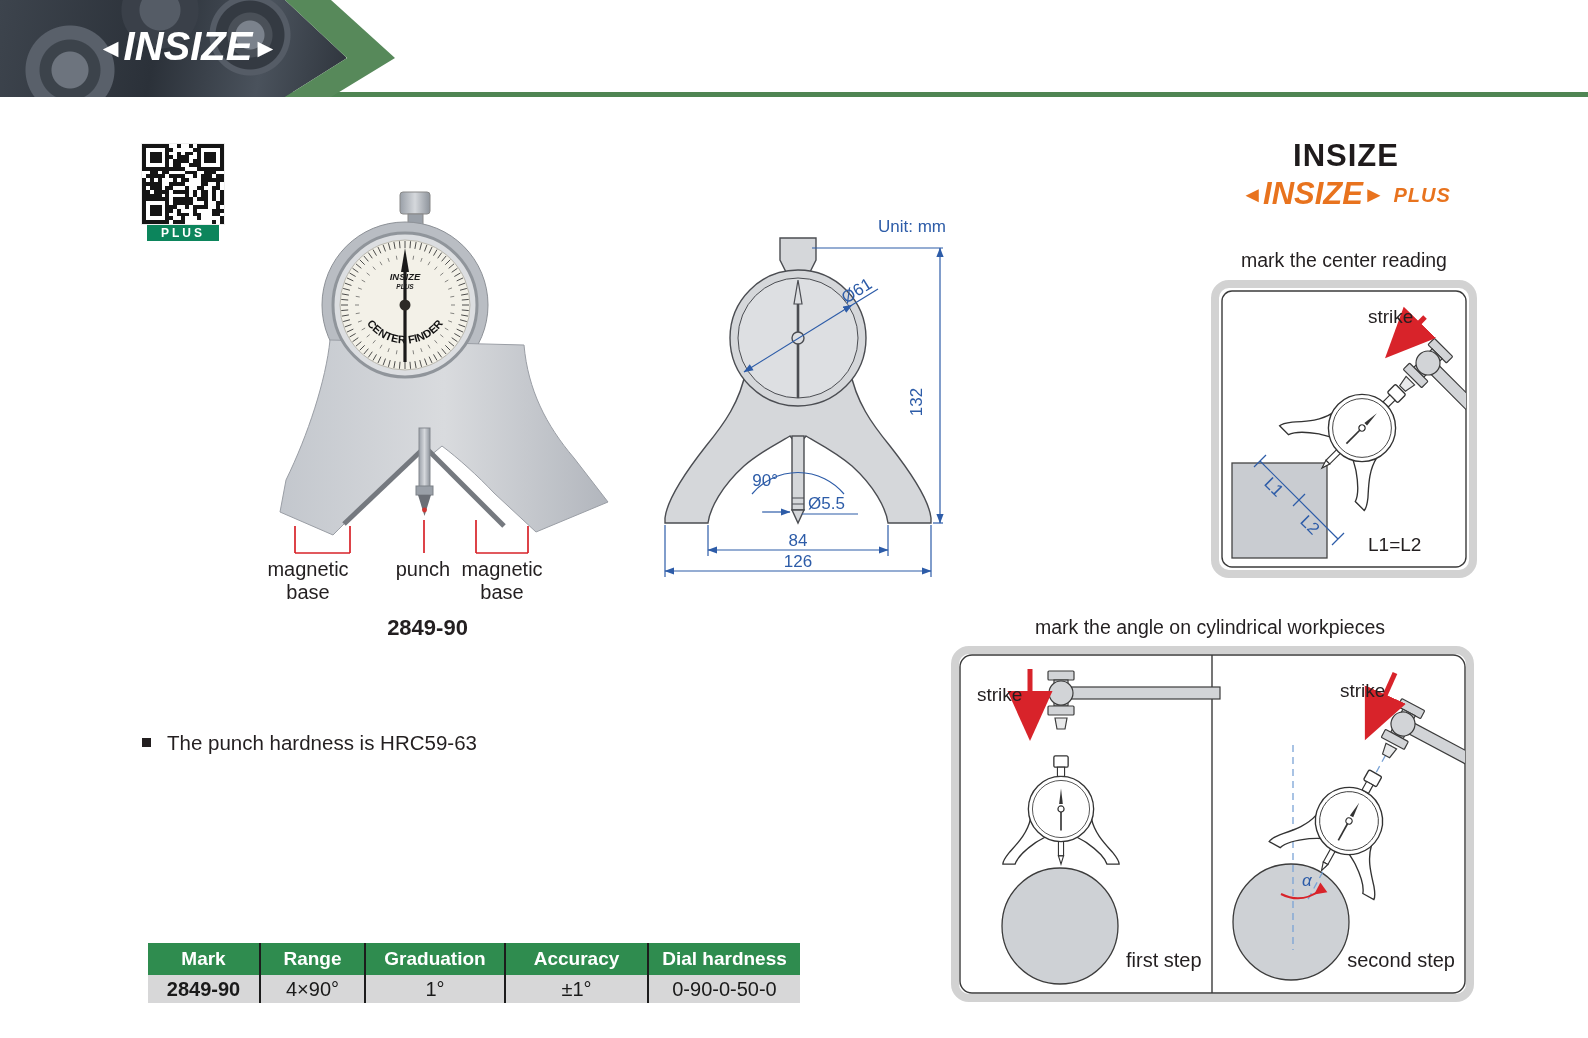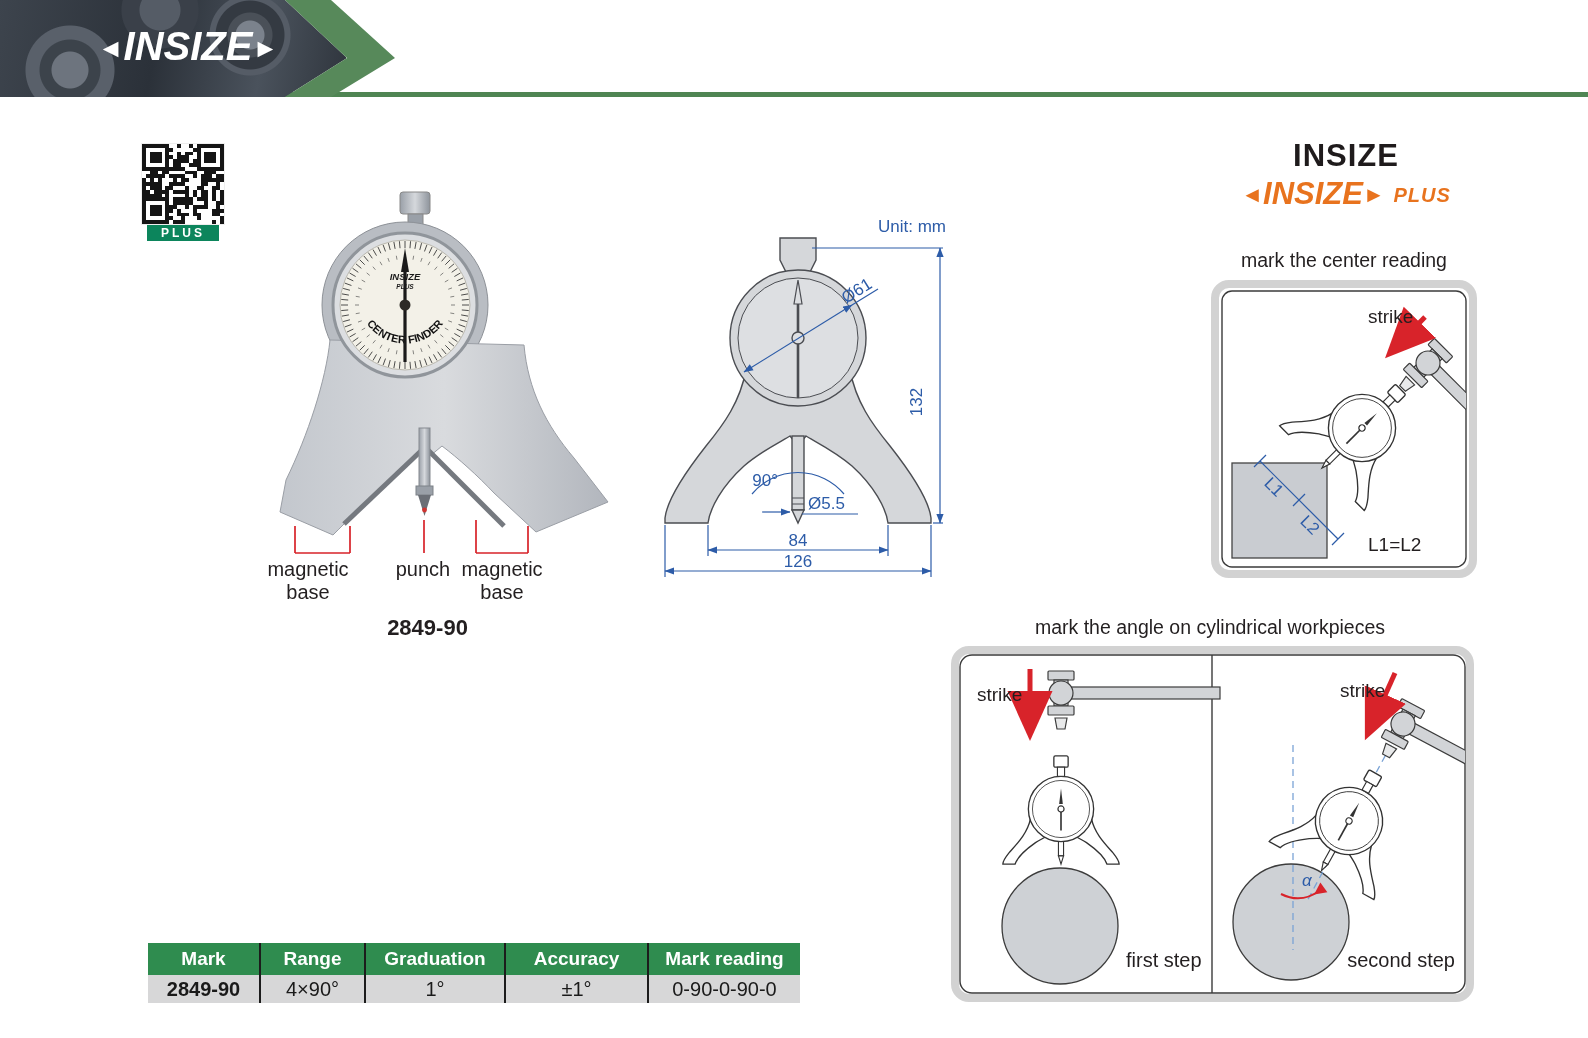--- a/index.html
+++ b/index.html
@@ -834,41 +834,42 @@
       <line x1="445" y1="28" x2="419" y2="86" stroke="#d8232a" stroke-width="5" marker-end="url(#rarr)"></line>
       <text class="strike-t" x="390" y="52">strike</text>
       <path d="M 331,249 Q 351,259 369,246" fill="none" stroke="#d8232a" stroke-width="2" marker-end="url(#rarrS)"></path>
       <text fill="#2d5ca8" font-size="17" font-style="italic" x="352" y="241">α</text>
       <text class="cap" x="505" y="322" text-anchor="end">second step</text>
     </g>
   </g>
 </svg>
 
 <ul class="abs" id="feature-list">
+    <li>The punch hardness is HRC59-63</li>
   </ul>
 
 <table class="abs" id="spec-table">
   <colgroup>
       <col style="width:112px">
       <col style="width:105px">
       <col style="width:140px">
       <col style="width:143px">
       <col style="width:152px">
     </colgroup>
   <thead>
       <tr>
         <th>Mark</th>
         <th>Range</th>
         <th>Graduation</th>
         <th>Accuracy</th>
-        <th>Mark reading</th>
+        <th>Dial hardness</th>
       </tr>
     </thead>
   <tbody>
       <tr>
         <td class="b">2849-90</td>
         <td>4×90°</td>
         <td>1°</td>
         <td>±1°</td>
-        <td>0-90-0-90-0</td>
+        <td>0-90-0-50-0</td>
       </tr>
     </tbody>
 </table>
 
 </body></html>

